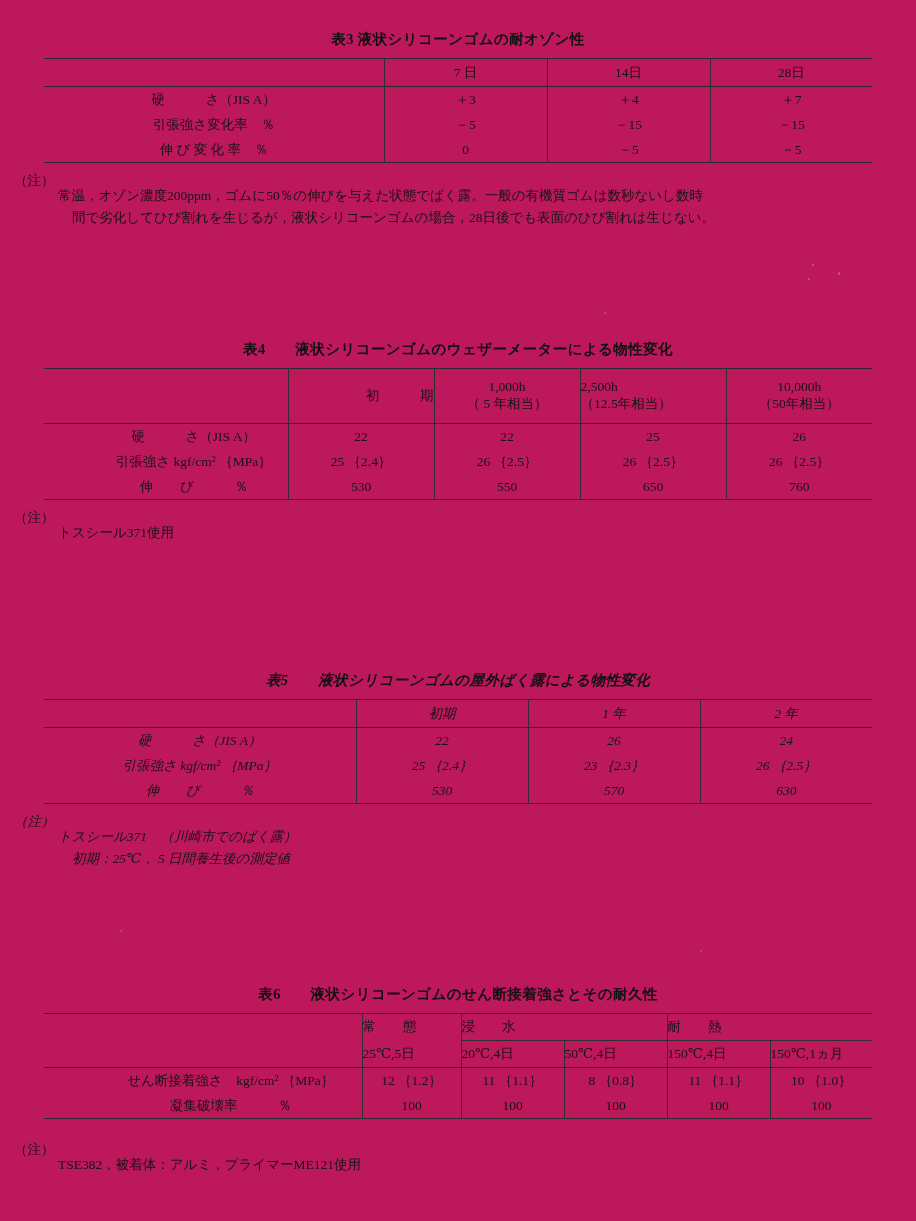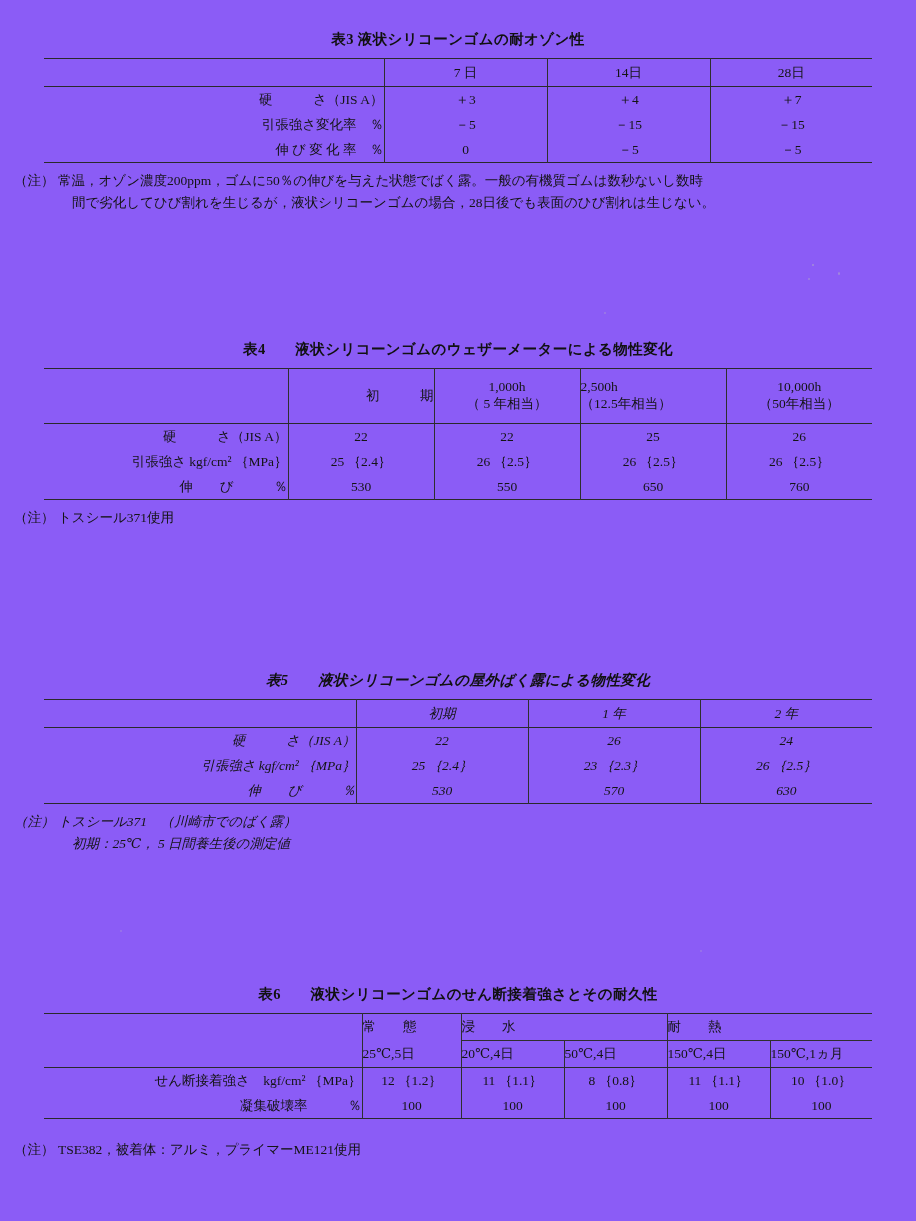--- a/index.html
+++ b/index.html
@@ -12,21 +12,21 @@
     height: 1221px;
     position: relative;
     font-family: "Liberation Serif", "DejaVu Serif", serif;
     color: #1a1a1a;
     overflow: hidden;
   }
 
   .page {
     position: absolute;
     inset: 0;
-    background: #8b5cf6;
+    background: #be185d;
   }
 
   
   .section { position: absolute; left: 0; width: 916px; }
 
   .tbl-title {
     text-align: center;
     font-weight: bold;
     font-size: 14.5px;
     letter-spacing: 0.4px;
@@ -65,38 +65,38 @@
     line-height: 26px;
     white-space: nowrap;
   }
   .dcell {
     text-align: center;
     height: 25px;
     line-height: 25px;
     white-space: nowrap;
   }
   .rowlab {
-    text-align: right;
+    text-align: center;
     height: 25px;
     line-height: 25px;
     white-space: nowrap;
     padding-left: 88px;
   }
   .rowlab.narrow { padding-left: 56px; }
 
   
   .note {
     margin-top: 7px;
     font-size: 13.5px;
     line-height: 1.62;
     color: #141414;
   }
   .note .nrow { display: flex; align-items: flex-start; }
   .note .nmark { width: 58px; flex: none; padding-left: 14px; box-sizing: border-box; }
-  .note .ntext { flex: 1; padding-right: 55px; }
+  .note .ntext { flex: 1; padding-right: 55px; margin-top: 15px; }
   .note .ncont { padding-left: 72px; padding-right: 44px; }
 
   
   .speck {
     position: absolute;
     background: #bdbdbd;
     border-radius: 50%;
     pointer-events: none;
   }
 </style>

